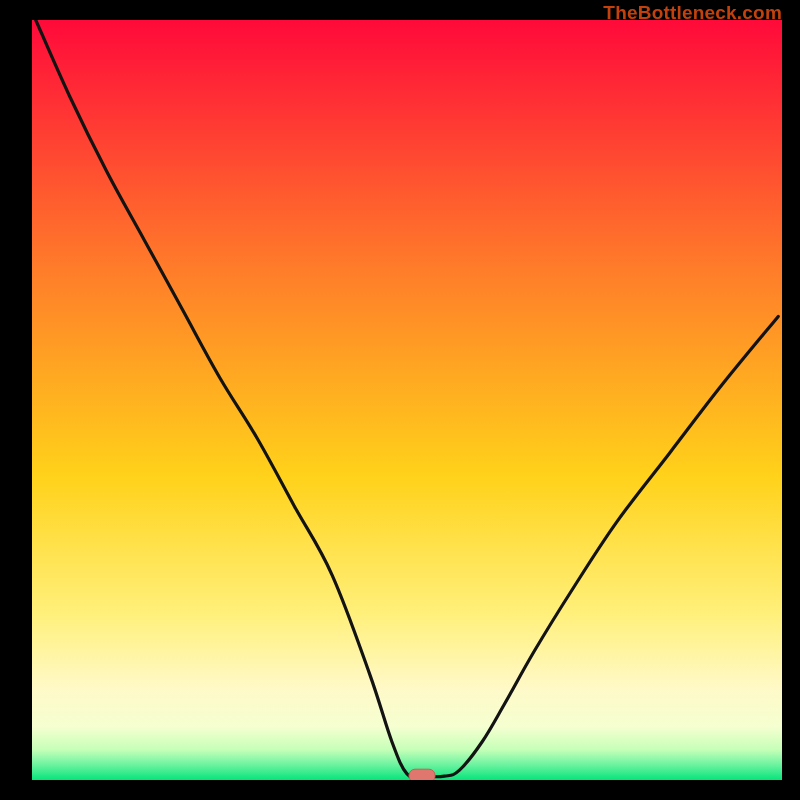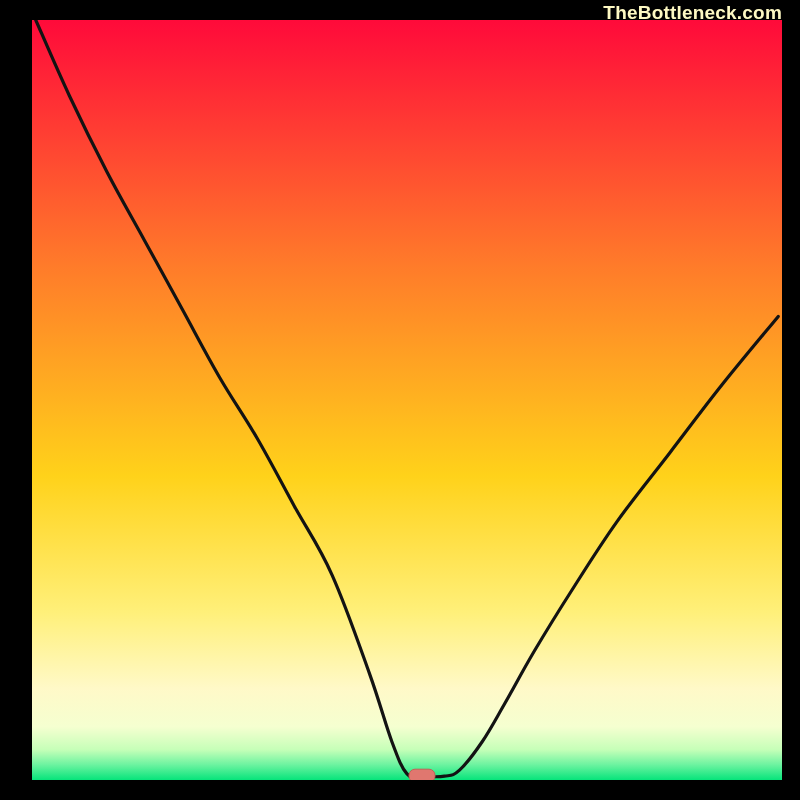--- a/index.html
+++ b/index.html
@@ -27,21 +27,21 @@
   .plot svg {
     display: block;
   }
   .watermark {
     position: absolute;
     top: 2px;
     right: 18px;
     font-family: Arial, Helvetica, sans-serif;
     font-size: 19px;
     font-weight: 600;
-    color: #fef9c3;
+    color: #c2410c;
     letter-spacing: 0.2px;
   }
 </style>
 </head>
 <body>
 
 <div class="stage">
   <div class="watermark">TheBottleneck.com</div>
 
   <div class="plot">

